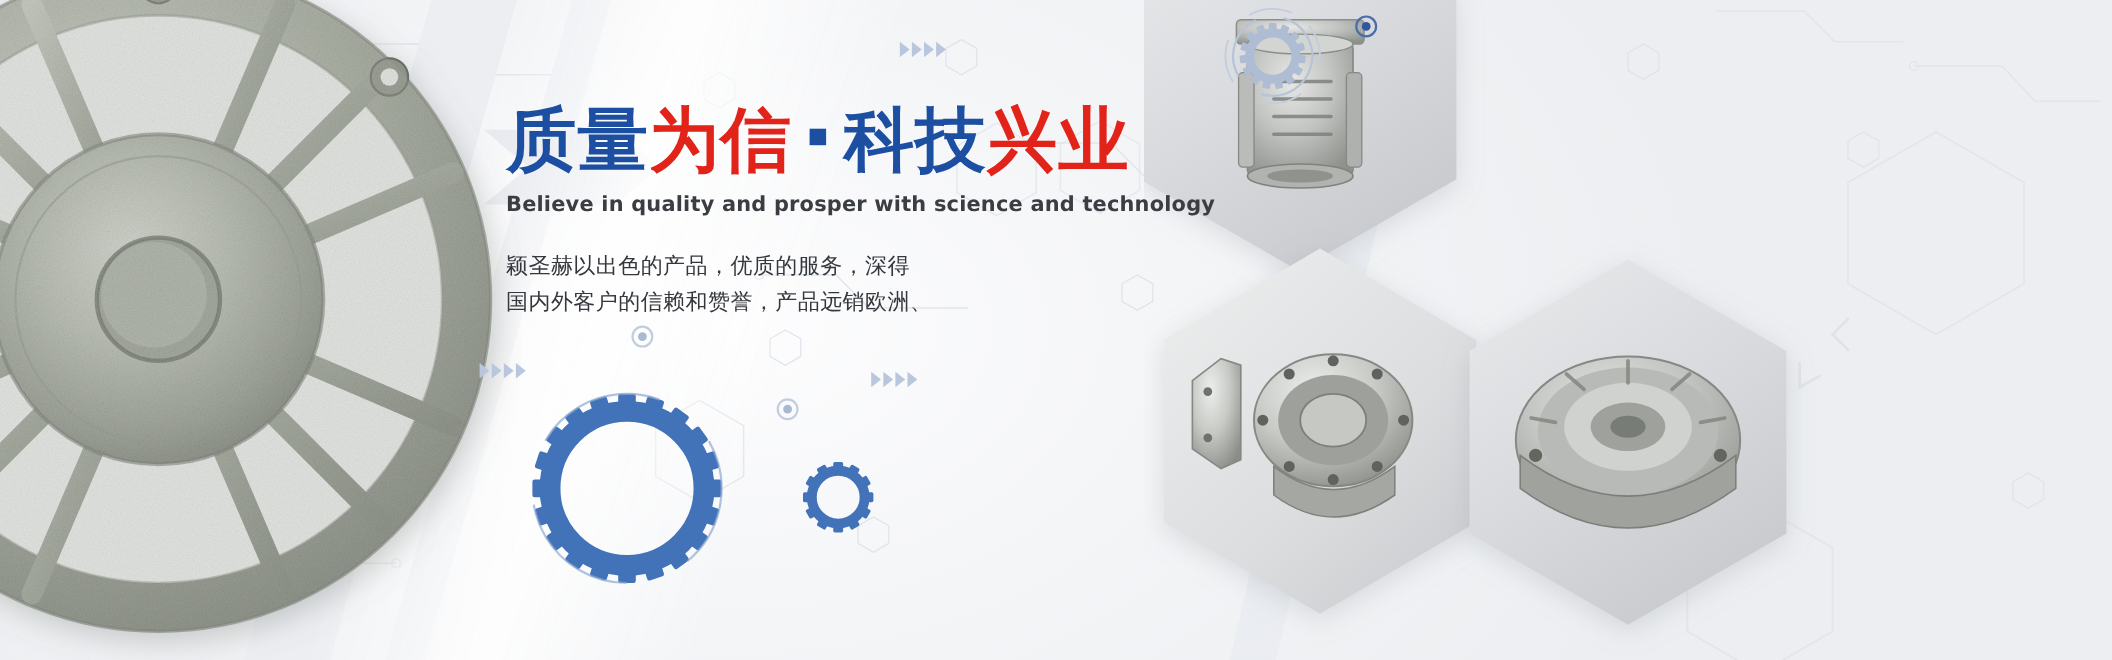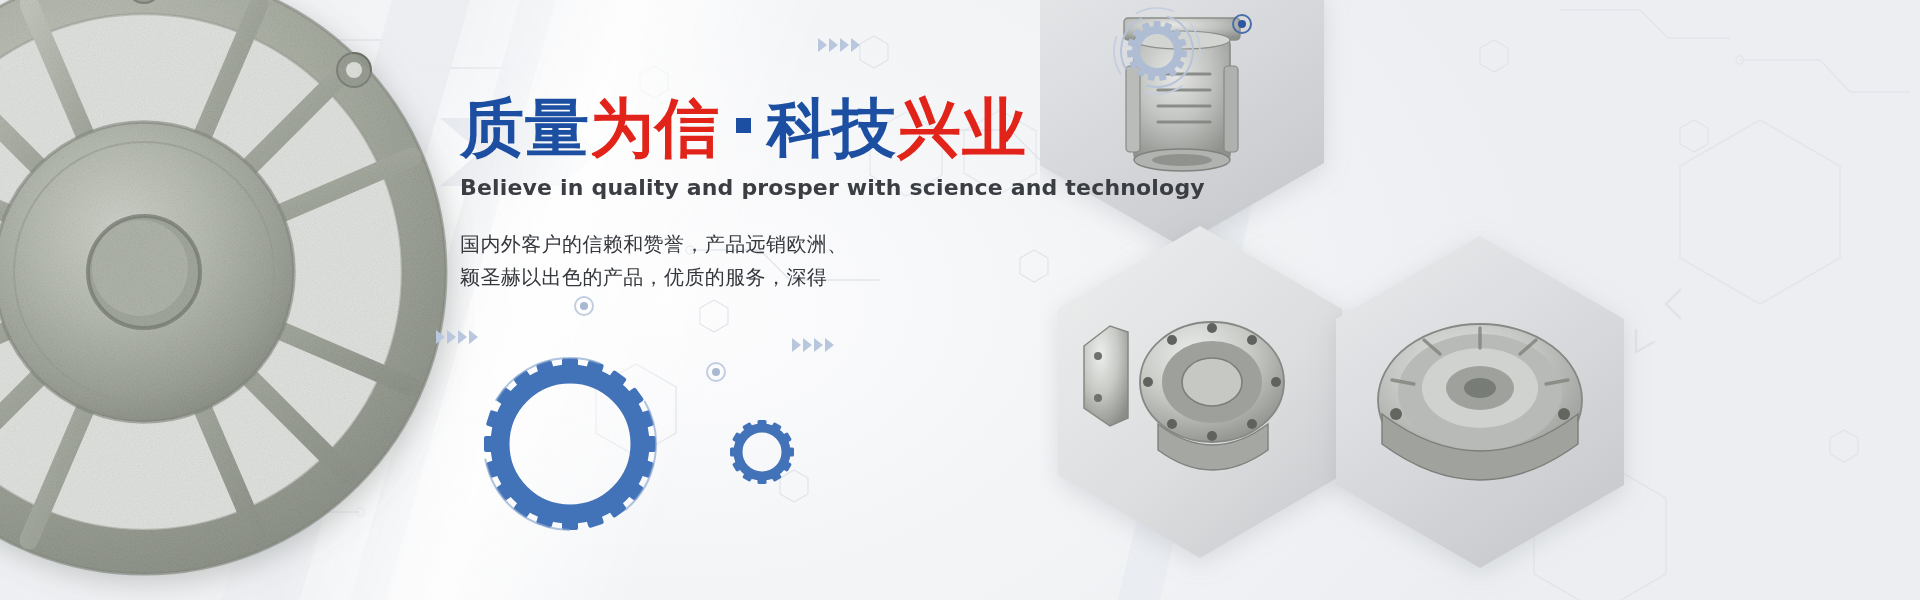--- a/index.html
+++ b/index.html
@@ -66,21 +66,21 @@
   .headline .dot {
     display:inline-block;
     width:15px; height:15px;
     background:#1c4fa1;
     vertical-align:middle;
     margin:0 16px 14px 16px;
   }
 
   .subhead {
     margin-top:14px;
-    font-size:22px;
+    font-size:19px;
     font-weight:bold;
     color:#3a3d42;
     letter-spacing:.18px;
     white-space:nowrap;
     font-family:"DejaVu Sans","Liberation Sans",sans-serif;
   }
 
   .body-copy {
     margin-top:28px;
     font-size:20px;
@@ -590,19 +590,19 @@
 
   <div class="copy">
 
     <div class="headline">
       <span class="seg-blue">质量</span><span class="seg-red">为信</span><span class="dot"></span><span class="seg-blue">科技</span><span class="seg-red">兴业</span>
     </div>
 
     <div class="subhead">Believe in quality and prosper with science and technology</div>
 
     <div class="body-copy">
+      <div>颖圣赫以出色的产品，优质的服务，深得</div>
       <div>国内外客户的信赖和赞誉，产品远销欧洲、</div>
-      <div>颖圣赫以出色的产品，优质的服务，深得</div>
     </div>
 
   </div>
 
 </div>
 
 </body></html>

